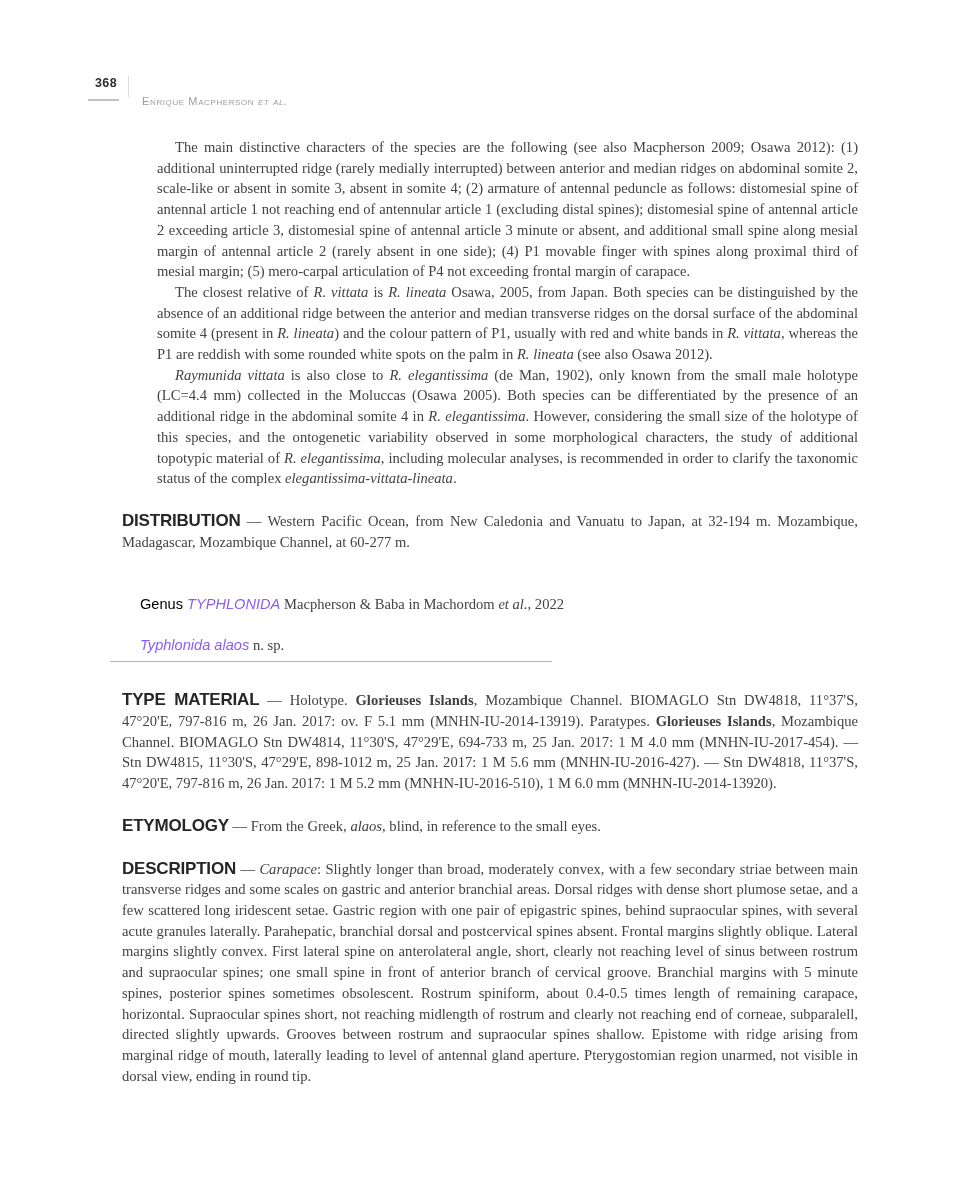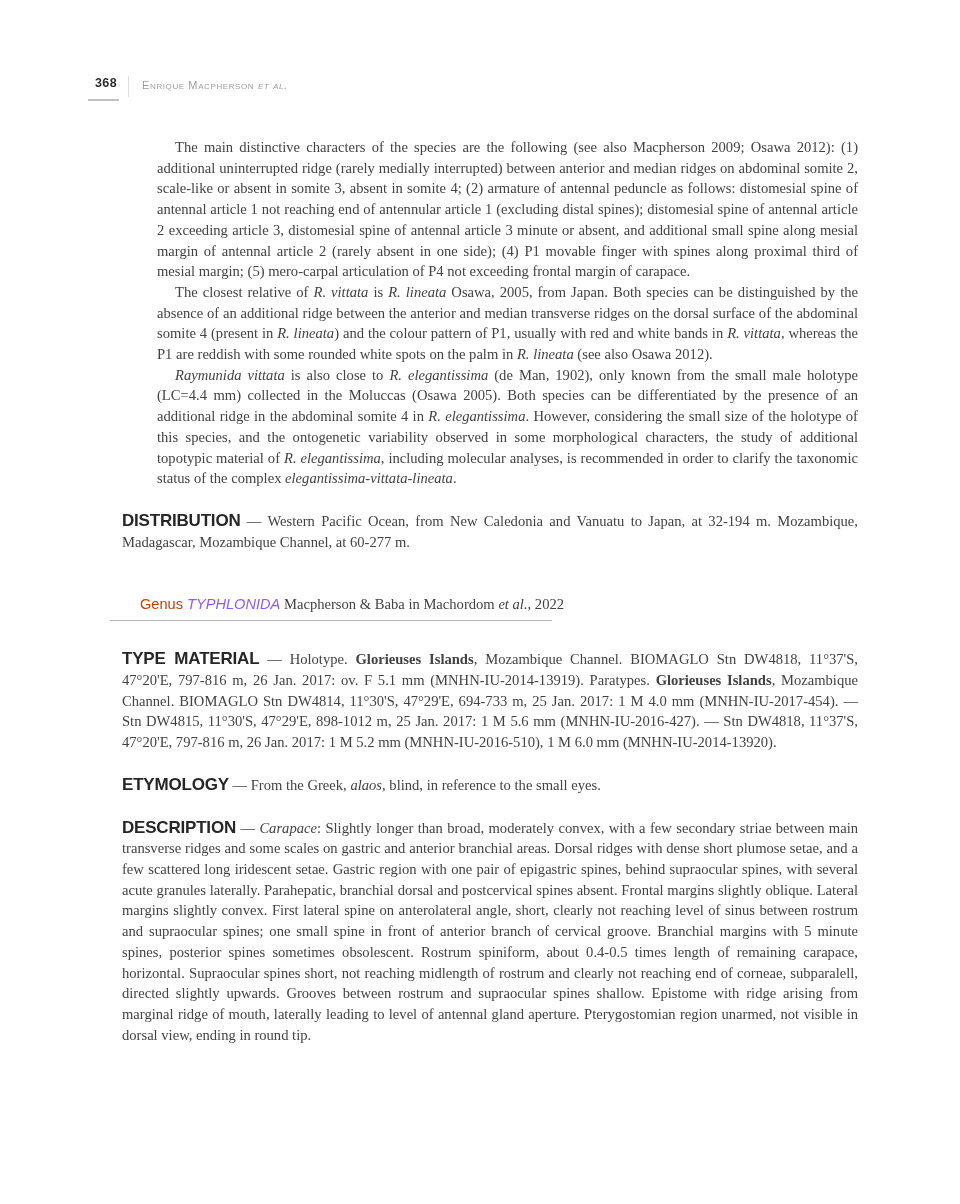--- a/index.html
+++ b/index.html
@@ -11,21 +11,21 @@
     overflow:hidden;
   }
   
   .header { position:absolute; top:76px; left:95px; display:flex; align-items:flex-start; }
   .pagenum {
     font-family:"Liberation Sans", sans-serif;
     font-weight:700; font-size:12.5px; color:#2d2d2d; letter-spacing:0.4px;text-align:center;
   }
   .vsep { width:1px; height:21px; background:#dcdcdc; margin-left:11px; }
   .runtitle {
-    margin-left:13px; margin-top:3px;
+    margin-left:13px; margin-top:19px;
     font-family:"Liberation Sans", sans-serif;
     font-size:11px; color:#9d9d9d; letter-spacing:0.6px;
   }
   .pagenum-rule { position:absolute; top:99px; left:88px; width:31px; border-top:2px solid #c2c2c2; }
   
   .content { position:absolute; left:122px; top:137px; width:736px; }
   p { margin:0; }
   .body {
     font-size:14.6px; line-height:20.7px; color:#424242;
     text-align:justify;
@@ -34,21 +34,21 @@
   .sect { margin-top:22px; }
   [data-name="section-type-material"] { margin-top:28px; }
   
   .i   { font-style:italic; }
   .b   { font-weight:700; }
   .sc  { font-variant:small-caps; }
   .lbl {
     font-family:"Liberation Sans", sans-serif;
     font-weight:700; font-size:17px; letter-spacing:-0.2px; color:#262626;
   }
-  .sans { font-family:"Liberation Sans", sans-serif; color:#c2410c; }
+  .sans { font-family:"Liberation Sans", sans-serif; color:#000000; }
   .sbi  { font-family:"Liberation Sans", sans-serif; font-weight:400; font-style:italic; color:#8b5cf6; }
   
   .heading { font-size:14.6px; color:#424242; margin-left:18px; text-align:left; }
   .genus   { margin-top:44px; }
   .species { margin-top:24px; }
   .rule    { margin-top:7px; margin-left:-12px; width:442px; border-top:1px solid #b5b5b5; }
   .figure-ref {
     margin-top:4px; margin-left:-27px;
     font-family:"Liberation Sans", sans-serif;
     font-size:13px; color:#8f8f8f;
@@ -69,20 +69,21 @@
   <div class="content" data-name="text-column">
     <p class="body indent" data-name="paragraph-distinctive-characters"><span>The main distinctive characters of the species are the following (see also Macpherson 2009; Osawa 2012): (1) additional uninterrupted ridge (rarely medially interrupted) between anterior and median ridges on abdominal somite 2, scale-like or absent in somite 3, absent in somite 4; (2) armature of antennal peduncle as follows: distomesial spine of antennal article 1 not reaching end of antennular article 1 (excluding distal spines); distomesial spine of antennal article 2 exceeding article 3, distomesial spine of antennal article 3 minute or absent, and additional small spine along mesial margin of antennal article 2 (rarely absent in one side); (4) P1 movable finger with spines along proximal third of mesial margin; (5) mero-carpal articulation of P4 not exceeding frontal margin of carapace.</span></p>
     <p class="body indent" data-name="paragraph-closest-relative"><span>The closest relative of </span><span class="i">R. vittata</span><span> is </span><span class="i">R. lineata</span><span> Osawa, 2005, from Japan. Both species can be distinguished by the absence of an additional ridge between the anterior and median transverse ridges on the dorsal surface of the abdominal somite 4 (present in </span><span class="i">R. lineata</span><span>) and the colour pattern of P1, usually with red and white bands in </span><span class="i">R. vittata</span><span>, whereas the P1 are reddish with some rounded white spots on the palm in </span><span class="i">R. lineata</span><span> (see also Osawa 2012).</span></p>
     <p class="body indent" data-name="paragraph-raymunida-comparison"><span class="i">Raymunida vittata</span><span> is also close to </span><span class="i">R. elegantissima</span><span> (de Man, 1902), only known from the small male holotype (LC=4.4 mm) collected in the Moluccas (Osawa 2005). Both species can be differentiated by the presence of an additional ridge in the abdominal somite 4 in </span><span class="i">R. elegantissima</span><span>. However, considering the small size of the holotype of this species, and the ontogenetic variability observed in some morphological characters, the study of additional topotypic material of </span><span class="i">R. elegantissima</span><span>, including molecular analyses, is recommended in order to clarify the taxonomic status of the complex </span><span class="i">elegantissima-vittata-lineata</span><span>.</span></p>
 
     <p class="body sect" data-name="section-distribution"><span class="lbl">DISTRIBUTION</span><span> — Western Pacific Ocean, from New Caledonia and Vanuatu to Japan, at 32-194 m. Mozambique, Madagascar, Mozambique Channel, at 60-277 m.</span></p>
 
     <p class="heading genus" data-name="genus-heading"><span class="sans">Genus </span><span class="sbi">TYPHLONIDA</span><span> Macpherson &amp; Baba in Machordom </span><span class="i">et al.</span><span>, 2022</span></p>
 
     <div data-name="species-block">
+      <p class="heading species" data-name="species-heading"><span class="sbi">Typhlonida alaos</span><span> n. sp.</span></p>
       <div class="rule" data-name="species-heading-rule"></div>
     </div>
 
     <p class="body sect" data-name="section-type-material"><span class="lbl">TYPE MATERIAL</span><span> — Holotype. </span><span class="b">Glorieuses Islands</span><span>, Mozambique Channel. BIOMAGLO Stn DW4818, 11°37'S, 47°20'E, 797-816 m, 26 Jan. 2017: ov. F 5.1 mm (MNHN-IU-2014-13919). Paratypes. </span><span class="b">Glorieuses Islands</span><span>, Mozambique Channel. BIOMAGLO Stn DW4814, 11°30'S, 47°29'E, 694-733 m, 25 Jan. 2017: 1 M 4.0 mm (MNHN-IU-2017-454). — Stn DW4815, 11°30'S, 47°29'E, 898-1012 m, 25 Jan. 2017: 1 M 5.6 mm (MNHN-IU-2016-427). — Stn DW4818, 11°37'S, 47°20'E, 797-816 m, 26 Jan. 2017: 1 M 5.2 mm (MNHN-IU-2016-510), 1 M 6.0 mm (MNHN-IU-2014-13920).</span></p>
     <p class="body sect" data-name="section-etymology"><span class="lbl">ETYMOLOGY</span><span> — From the Greek, </span><span class="i">alaos</span><span>, blind, in reference to the small eyes.</span></p>
     <p class="body sect" data-name="section-description"><span class="lbl">DESCRIPTION</span><span> — </span><span class="i">Carapace</span><span>: Slightly longer than broad, moderately convex, with a few secondary striae between main transverse ridges and some scales on gastric and anterior branchial areas. Dorsal ridges with dense short plumose setae, and a few scattered long iridescent setae. Gastric region with one pair of epigastric spines, behind supraocular spines, with several acute granules laterally. Parahepatic, branchial dorsal and postcervical spines absent. Frontal margins slightly oblique. Lateral margins slightly convex. First lateral spine on anterolateral angle, short, clearly not reaching level of sinus between rostrum and supraocular spines; one small spine in front of anterior branch of cervical groove. Branchial margins with 5 minute spines, posterior spines sometimes obsolescent. Rostrum spiniform, about 0.4-0.5 times length of remaining carapace, horizontal. Supraocular spines short, not reaching midlength of rostrum and clearly not reaching end of corneae, subparalell, directed slightly upwards. Grooves between rostrum and supraocular spines shallow. Epistome with ridge arising from marginal ridge of mouth, laterally leading to level of antennal gland aperture. Pterygostomian region unarmed, not visible in dorsal view, ending in round tip.</span></p>
   </div>
 
 </div>
 

